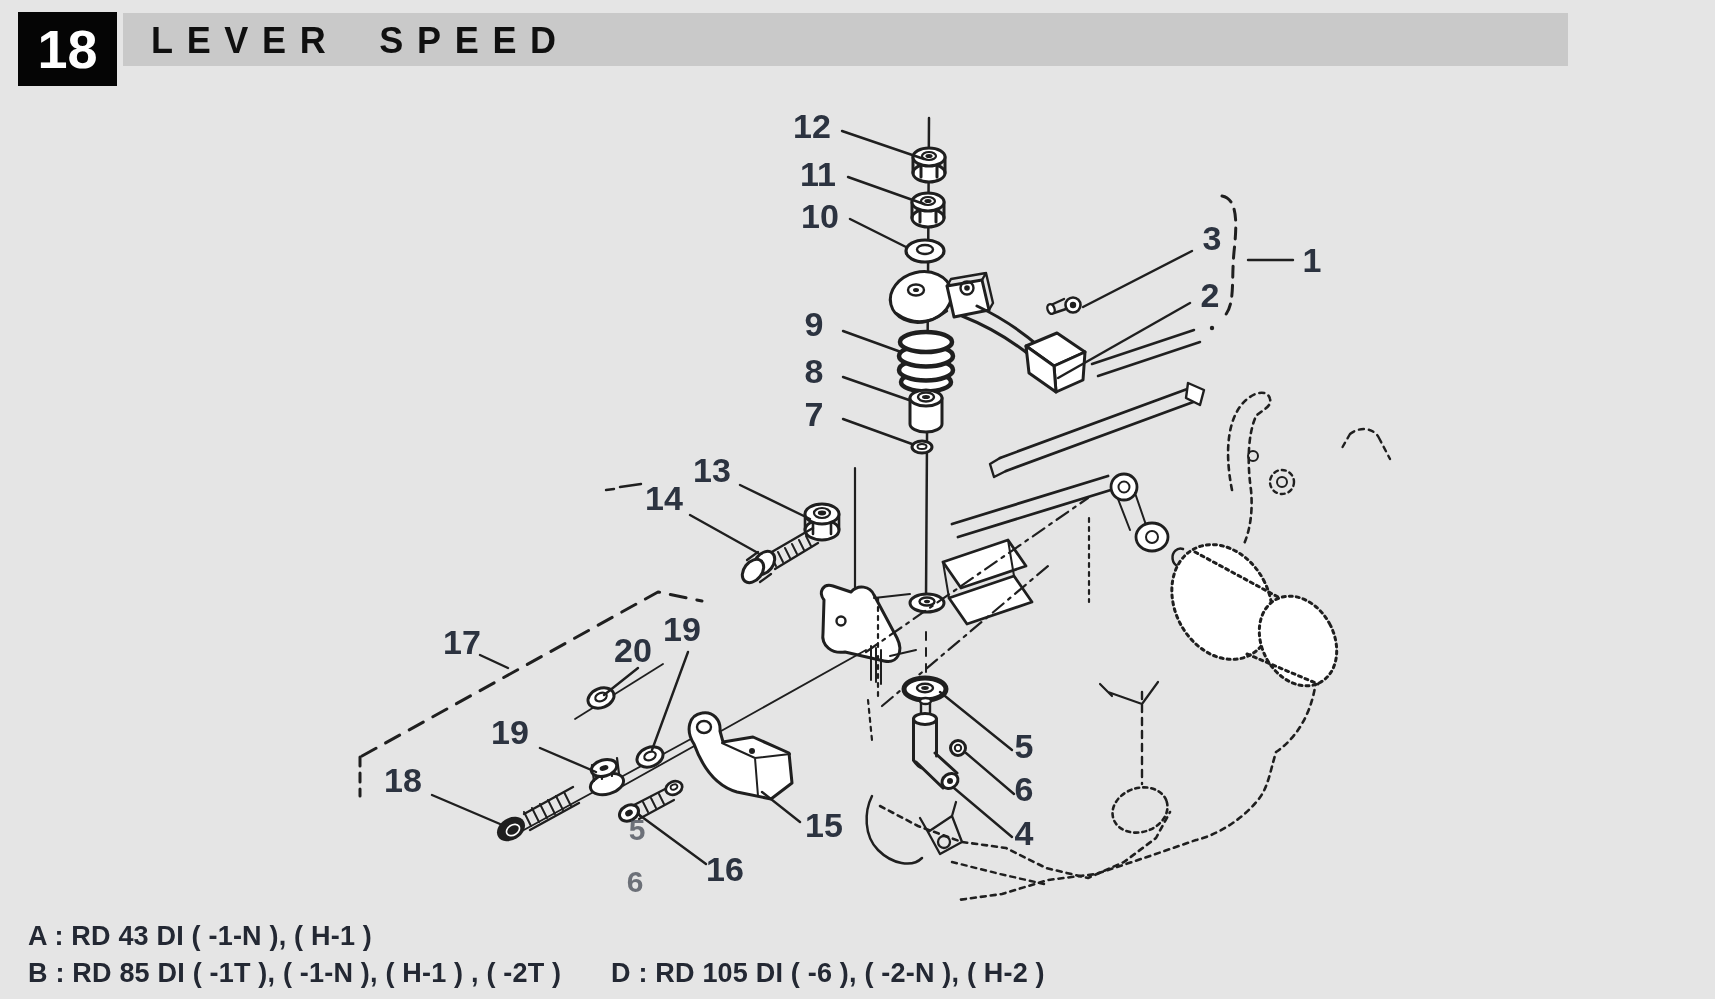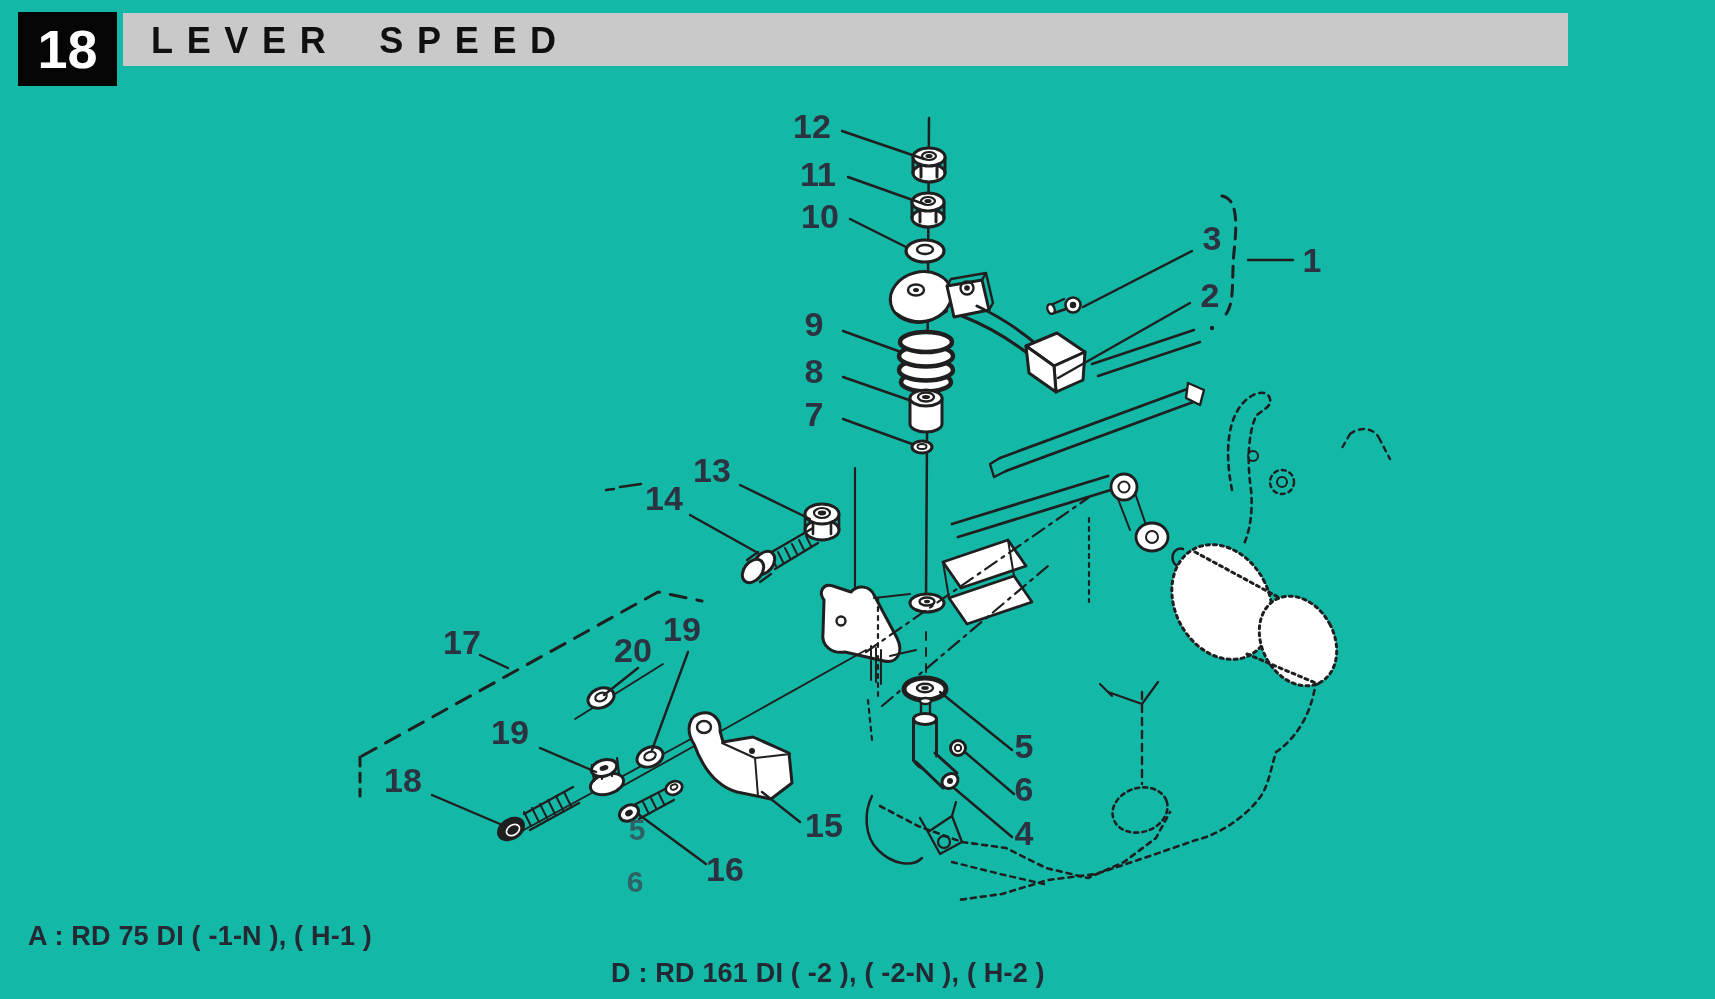--- a/index.html
+++ b/index.html
@@ -1,16 +1,16 @@
 <!DOCTYPE html>
 <html><head>
 <meta charset="utf-8">
 <style>
   html,body{margin:0;padding:0;background:#ffffff;}
-  #page{position:relative;width:1715px;height:999px;background:#14b8a6;overflow:hidden;
+  #page{position:relative;width:1715px;height:999px;background:#e5e5e5;overflow:hidden;
         font-family:"Liberation Sans",sans-serif;}
   
   #section-box{position:absolute;left:18px;top:12px;width:99px;height:74px;background:#050505;
                color:#ffffff;font-size:54px;font-weight:bold;display:flex;align-items:center;justify-content:center;}
   #title-bar{position:absolute;left:123px;top:13px;width:1445px;height:53px;background:#c9c9c9;}
   #title-text{position:absolute;left:28px;top:0;height:39px;line-height:55px;color:#101010;
               font-size:36px;font-weight:bold;letter-spacing:0.38em;word-spacing:0.45em;white-space:nowrap;}
   
   .fnote{position:absolute;color:#232833;font-size:27px;font-weight:600;letter-spacing:0.2px;white-space:nowrap;}
   
@@ -294,16 +294,17 @@
         <text x="1024" y="758" class="callout">5</text>
         <line x1="1014" y1="794" x2="966" y2="753" class="leader"></line>
         <text x="1024" y="801" class="callout">6</text>
         <line x1="1012" y1="837" x2="954" y2="788" class="leader"></line>
         <text x="1024" y="845" class="callout">4</text>
         <text x="637" y="840" class="artifact">5</text>
         <text x="635" y="892" class="artifact">6</text>
       </g>
   </svg>
 
-  <div class="fnote" style="left:28px;top:921px;">A : RD 75 DI ( -1-N ), ( H-1 )</div>
-  <div class="fnote" style="left:611px;top:958px;">D : RD 161 DI ( -2 ), ( -2-N ), ( H-2 )</div>
+  <div class="fnote" style="left:28px;top:921px;">A : RD 43 DI ( -1-N ), ( H-1 )</div>
+  <div class="fnote" style="left:28px;top:958px;">B : RD 85 DI ( -1T ), ( -1-N ), ( H-1 ) , ( -2T )</div>
+  <div class="fnote" style="left:611px;top:958px;">D : RD 105 DI ( -6 ), ( -2-N ), ( H-2 )</div>
 
 </div>
 
 </body></html>

